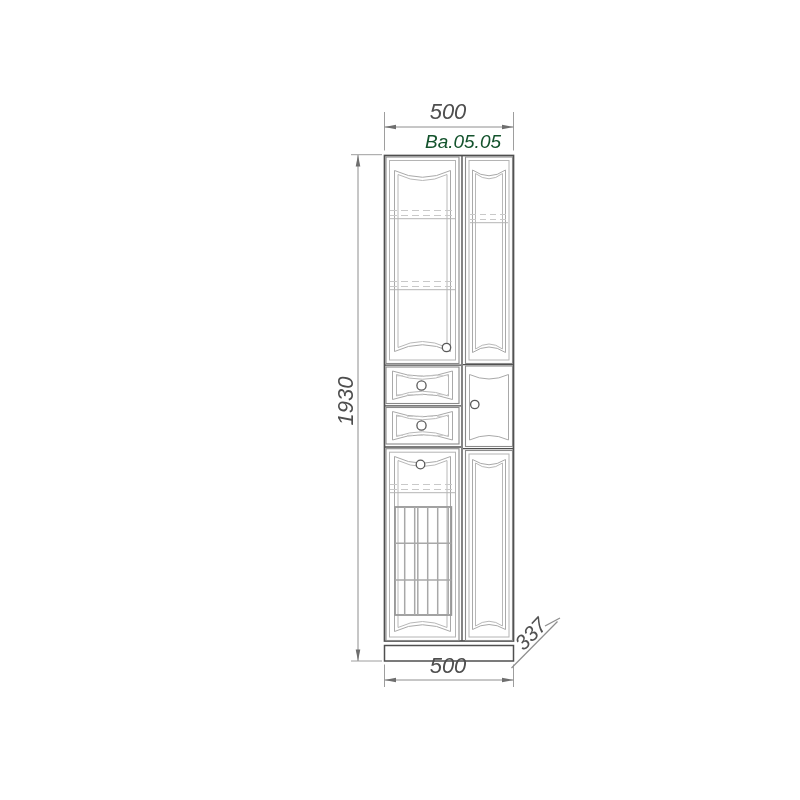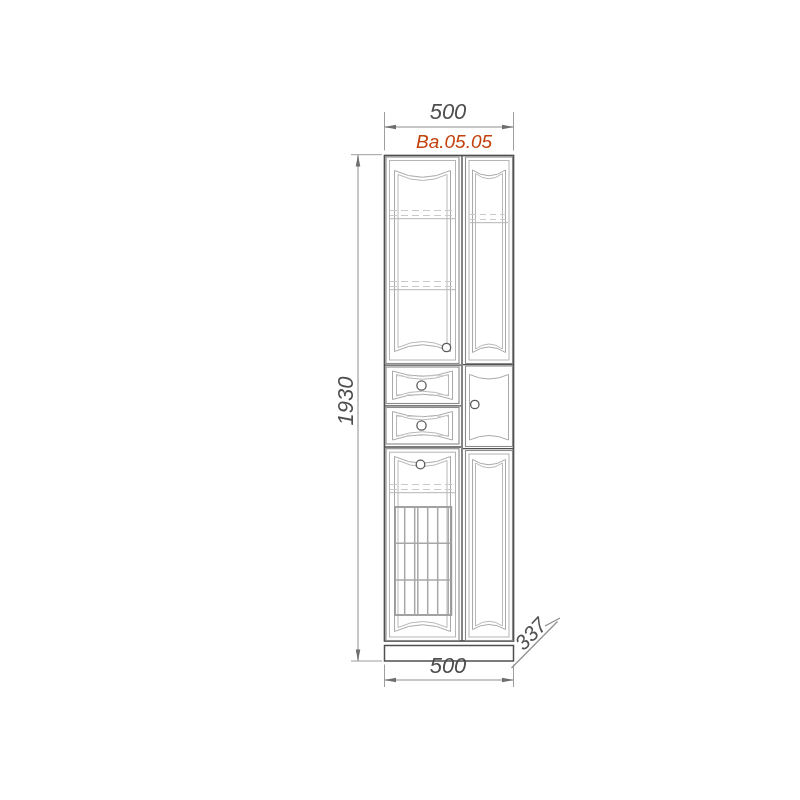--- a/index.html
+++ b/index.html
@@ -2,21 +2,21 @@
 <html><head>
 <meta charset="utf-8">
 <style>
   html,body{margin:0;padding:0;background:#fff;}
   .canvas{position:relative;width:800px;height:800px;background:#ffffff;overflow:hidden;
           font-family:"Liberation Sans",sans-serif;margin-left:48px;}
   .canvas svg{position:absolute;left:0;top:0;}
   .lbl{position:absolute;font-style:italic;color:#4e4e4e;text-align:center;
        white-space:nowrap;line-height:1.1;}
   .lbl-top{left:356px;top:100px;width:88px;font-size:22px;}
-  .lbl-model{left:368px;top:132px;width:94px;font-size:19px;color:#c2410c;text-align:left;}
+  .lbl-model{left:368px;top:132px;width:94px;font-size:19px;color:#14532d;text-align:center;}
   .lbl-height{left:248px;top:389px;width:100px;height:24px;font-size:22px;
               transform:rotate(-90deg);transform-origin:center;}
   .lbl-bottom{left:356px;top:654px;width:88px;font-size:22px;}
   .lbl-depth{left:441px;top:622px;width:84px;height:24px;font-size:21px;color:#525252;
              transform:rotate(-46deg);transform-origin:center;}
 </style>
 </head>
 <body>
 
 <div class="canvas">

